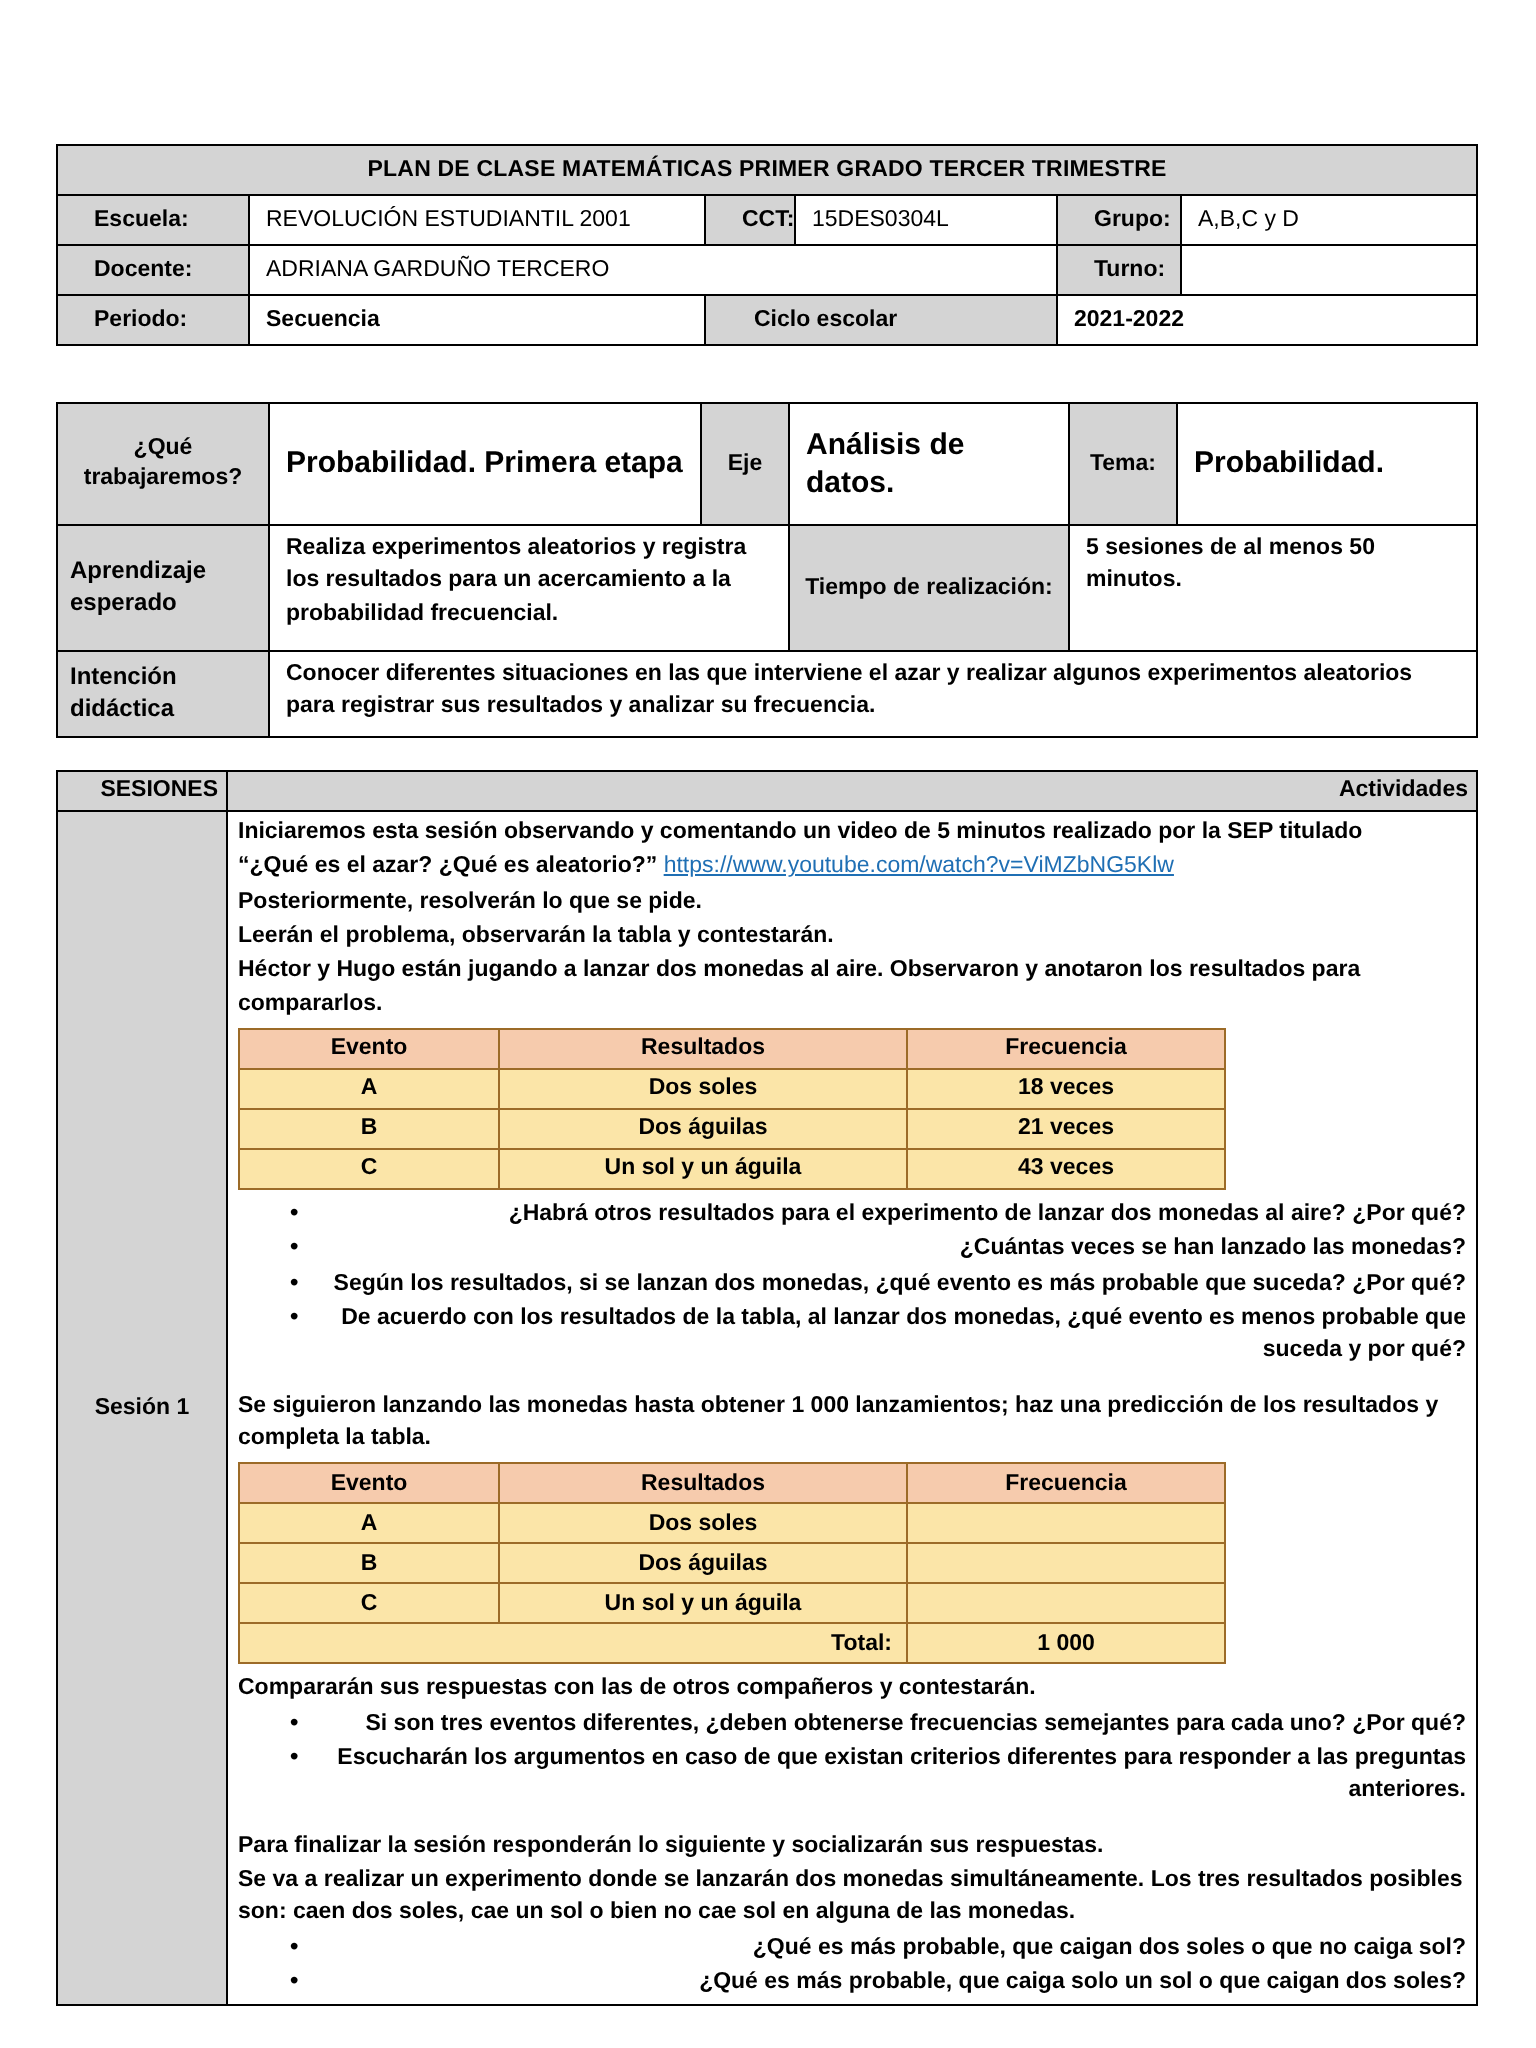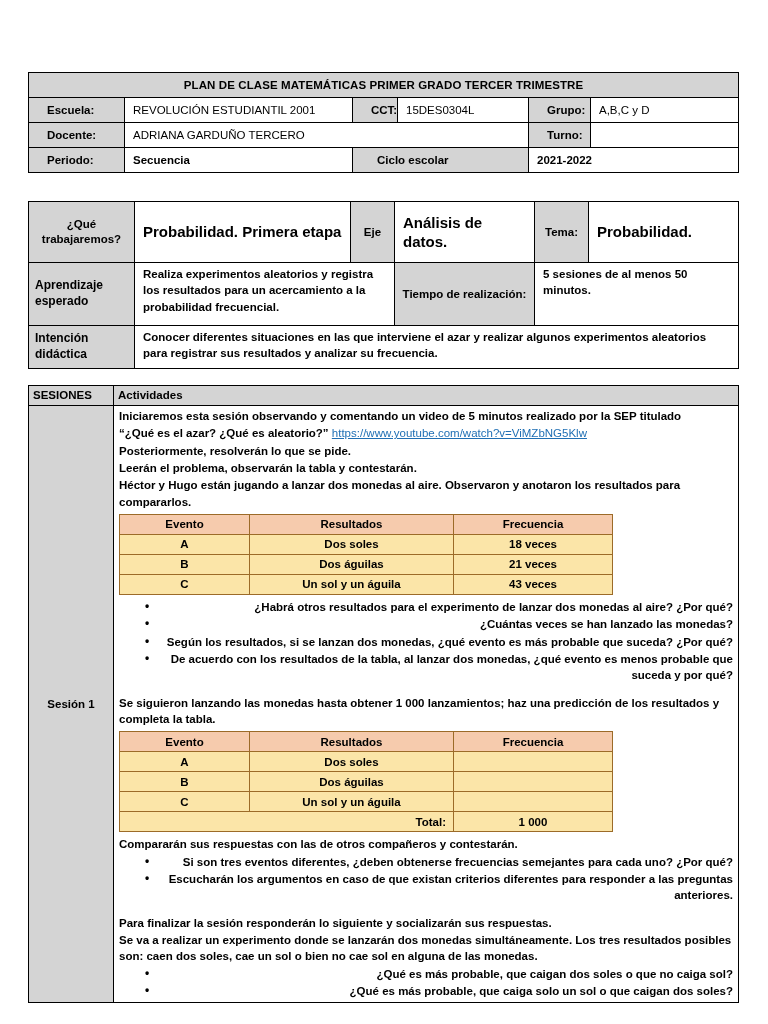--- a/index.html
+++ b/index.html
@@ -83,21 +83,21 @@
 
   
   #tbl-sessions { border-collapse: collapse; }
   #tbl-sessions > tbody > tr > td {
     border: 1.3px solid #000000;
     vertical-align: top;
     font-size: 11.5px;
     font-weight: bold;
   }
   #tbl-sessions .colhead {
-    text-align: left;
+    text-align: right;
     vertical-align: middle;
     height: 17px;
     padding: 1px 4px;
   }
   .session-label {
     width: 85px;
     text-align: center;
     vertical-align: middle !important;
     font-weight: bold;
     font-size: 11.5px;

